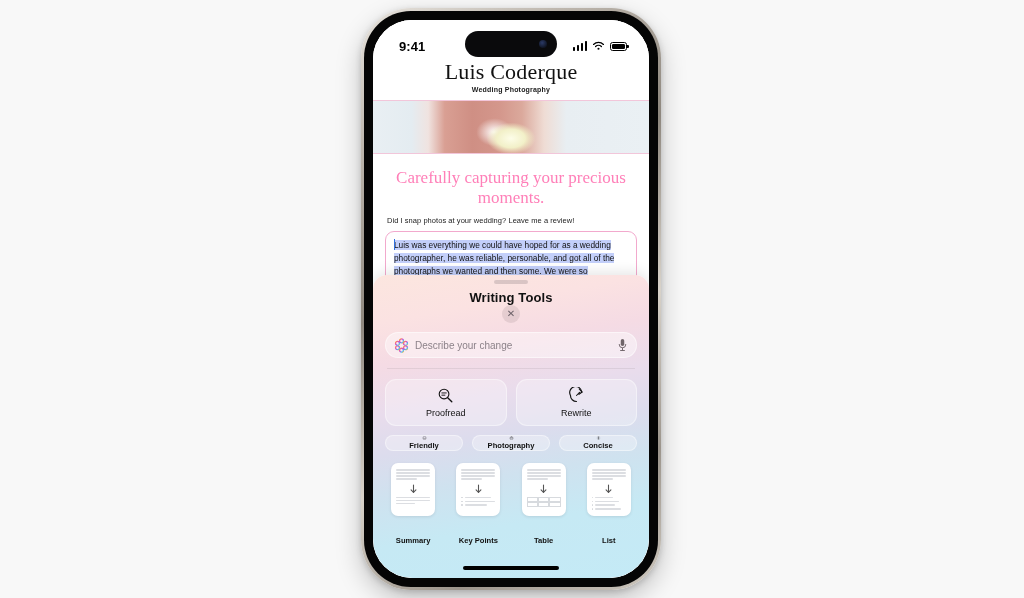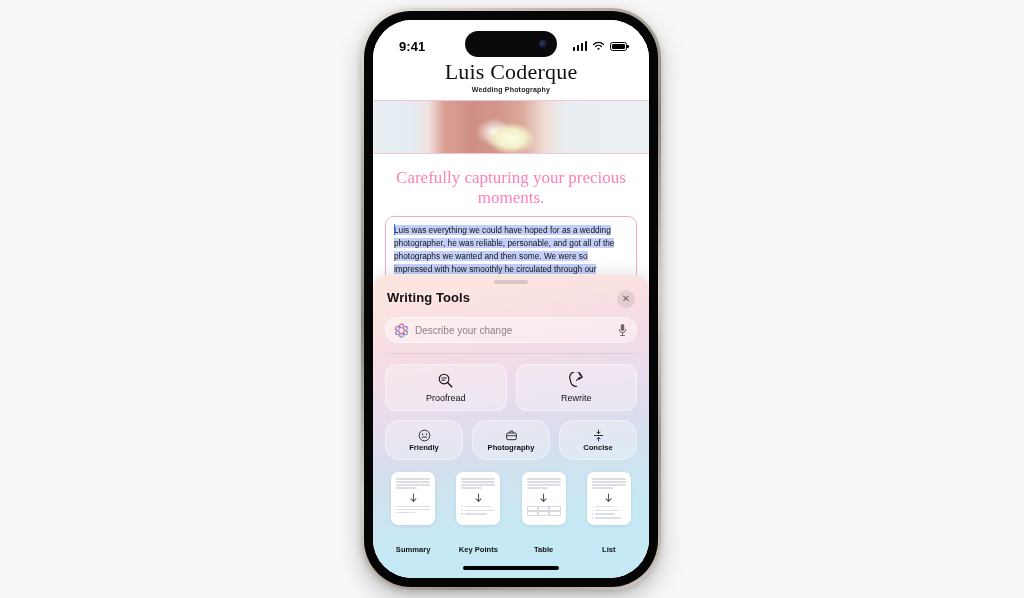--- a/index.html
+++ b/index.html
@@ -140,22 +140,23 @@
     box-shadow: 0 -3px 14px rgba(0,0,0,.10);
     padding: 0 12px;
     z-index: 30;
   }
   .grabber {
     width: 34px; height: 4px; border-radius: 3px;
     background: rgba(120,110,115,.26);
     margin: 5px auto 0;
   }
   .sheet-head {
-    display: flex; align-items: flex-start; justify-content: space-between;
+    display: flex; align-items: center; justify-content: space-between;
     padding: 6px 2px 0;
+    flex-direction: column;
   }
   .sheet-title { font-size: 13px; font-weight: 700; color: #111; letter-spacing: .1px; }
   .close-btn {
     width: 18px; height: 18px; border-radius: 50%;
     background: rgba(130,110,120,.17);
     display: flex; align-items: center; justify-content: center;
     color: #6c6168; font-size: 10px; line-height: 1;
   }
   .prompt-field {
     margin-top: 9px;
@@ -177,21 +178,21 @@
     flex: 1; height: 47px; border-radius: 11px;
     background: rgba(255,255,255,.30);
     border: .6px solid rgba(255,255,255,.42);
     display: flex; flex-direction: column; align-items: center; justify-content: center;
     gap: 4px;
   }
   .tool-card .label { font-size: 9px; color: #111; font-weight: 400; }
 
   .row-tone { display: flex; gap: 9px; margin-top: 9px; }
   .tone-card {
-    flex: 1; height: 40px; border-radius: 15px;
+    flex: 1; height: 16px; border-radius: 15px;
     background: rgba(255,255,255,.30);
     border: .6px solid rgba(255,255,255,.42);
     display: flex; flex-direction: column; align-items: center; justify-content: center;
     gap: 1px;
   }
   .tone-card .label { font-size: 7.6px; color: #111; font-weight: 700; }
 
   .row-docs { display: flex; gap: 9px; margin-top: 12px; }
   .doc-item { flex: 1; display: flex; flex-direction: column; align-items: center; gap: 20px; }
   .doc-card {
@@ -226,20 +227,21 @@
       <div class="screen">
 
         <div class="site">
           <div class="site-head">
             <div class="brand">Luis Coderque</div>
             <div class="brand-sub">Wedding Photography</div>
           </div>
           <div class="hero"></div>
           <div class="hero-line"></div>
           <div class="headline">Carefully capturing your precious moments.</div>
+          <div class="review-prompt">Did I snap photos at your wedding? Leave me a review!</div>
           <div class="review-box">
             <div class="caret"></div>
             <div class="review-text"><span class="sel">Luis was everything we could have hoped for as a wedding photographer, he was reliable, personable, and got all of the photographs we wanted and then some. We were so impressed with how smoothly he circulated through our ceremony and reception. We barely realized he was there except when he was very</span></div>
           </div>
         </div>
 
         <div class="statusbar">
           <div class="clock">9:41</div>
           <div class="status-right">
             <div class="bars">

